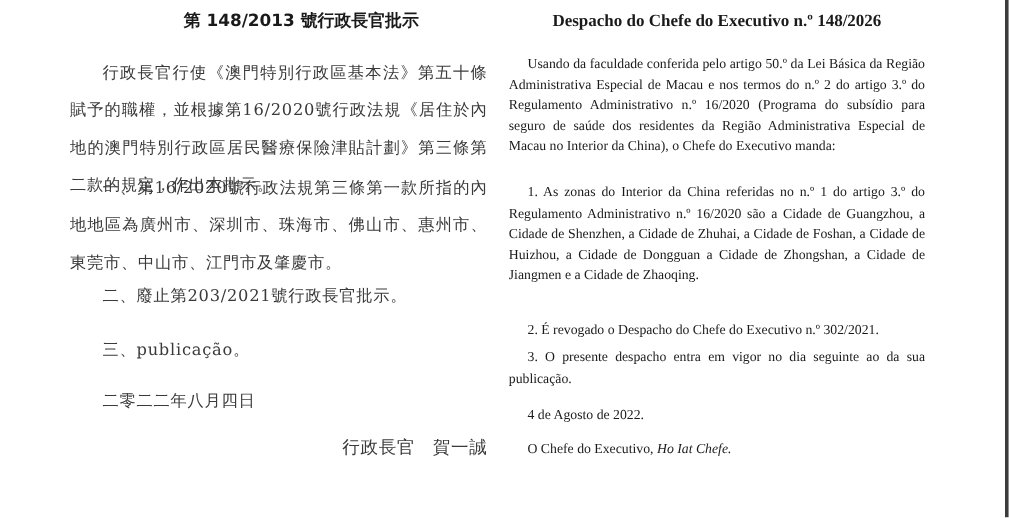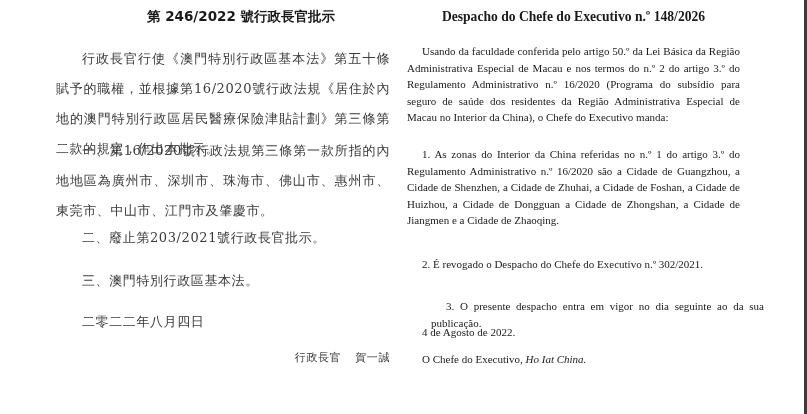--- a/index.html
+++ b/index.html
@@ -28,64 +28,64 @@
     font-size: 13px; line-height: 30px; text-align: justify;
     text-indent: 26px; letter-spacing: 0.6px;
   }
   .zh-p1 { top: 44px; }
   .zh-p2 { top: 136px; }
   .zh-p3 { top: 223px; }
   .zh-p4 { top: 266px; }
   .zh-date { top: 307px; }
   .zh-sign {
     position: absolute; top: 343px; right: 0; text-align: right;
-    font-size: 11px; line-height: 30px; letter-spacing: 0.6px;
+    font-size: 14px; line-height: 30px; letter-spacing: 0.6px;
   }
   .zh-sign .gap { display: inline-block; width: 14px; }
 
   
   .col-pt {
     position: absolute; left: 407px; top: 0; width: 333px;
     font-family: "Liberation Serif", serif; color: #1a1a1a;
   }
   .pt-title {
     position: absolute; left: 0; top: 9px; width: 333px; text-align: center;
     font-weight: bold; font-size: 13.6px;
   }
   .pt-para {
     position: absolute; left: 0; width: 333px;
     font-size: 11px; line-height: 16.5px; text-align: justify;
     text-indent: 15px;
   }
   .pt-p1 { top: 43px; }
   .pt-p2 { top: 146px; }
   .pt-p3 { top: 256px; }
-  .pt-p4 { top: 298px; margin-left: 24px; }
+  .pt-p4 { top: 278px; }
   .pt-date { top: 324px; }
   .pt-sign { top: 351px; }
   .pt-sign em { font-style: italic; }
 </style>
 </head>
 <body>
 
 <div class="col-zh">
-  <div class="zh-title">第 246/2022 號行政長官批示</div>
+  <div class="zh-title">第 148/2013 號行政長官批示</div>
   <div class="zh-para zh-p1">行政長官行使《澳門特別行政區基本法》第五十條賦予的職權，並根據第16/2020號行政法規《居住於內地的澳門特別行政區居民醫療保險津貼計劃》第三條第二款的規定，作出本批示。</div>
   <div class="zh-para zh-p2">一、第16/2020號行政法規第三條第一款所指的內地地區為廣州市、深圳市、珠海市、佛山市、惠州市、東莞市、中山市、江門市及肇慶市。</div>
   <div class="zh-para zh-p3">二、廢止第203/2021號行政長官批示。</div>
-  <div class="zh-para zh-p4" style="top:266px;">三、澳門特別行政區基本法。</div>
+  <div class="zh-para zh-p4" style="top:266px;">三、publicação。</div>
   <div class="zh-para zh-date">二零二二年八月四日</div>
   <div class="zh-sign">
     <span>行政長官</span><span class="gap"></span><span>賀一誠</span>
   </div>
 </div>
 
 <div class="col-pt">
   <div class="pt-title">Despacho do Chefe do Executivo n.º 148/2026</div>
   <div class="pt-para pt-p1">Usando da faculdade conferida pelo artigo 50.º da Lei Básica da Região Administrativa Especial de Macau e nos termos do n.º 2 do artigo 3.º do Regulamento Administrativo n.º 16/2020 (Programa do subsídio para seguro de saúde dos residentes da Região Administrativa Especial de Macau no Interior da China), o Chefe do Executivo manda:</div>
   <div class="pt-para pt-p2">1. As zonas do Interior da China referidas no n.º 1 do artigo 3.º do Regulamento Administrativo n.º 16/2020 são a Cidade de Guangzhou, a Cidade de Shenzhen, a Cidade de Zhuhai, a Cidade de Foshan, a Cidade de Huizhou, a Cidade de Dongguan a Cidade de Zhongshan, a Cidade de Jiangmen e a Cidade de Zhaoqing.</div>
   <div class="pt-para pt-p3">2. É revogado o Despacho do Chefe do Executivo n.º 302/2021.</div>
   <div class="pt-para pt-p4">3. O presente despacho entra em vigor no dia seguinte ao da sua publicação.</div>
   <div class="pt-para pt-date">4 de Agosto de 2022.</div>
-  <div class="pt-para pt-sign"><span>O Chefe do Executivo, </span><em>Ho Iat China.</em></div>
+  <div class="pt-para pt-sign"><span>O Chefe do Executivo, </span><em>Ho Iat Chefe.</em></div>
 </div>
 
 <div class="page-edge"></div>
 
 </body></html>

